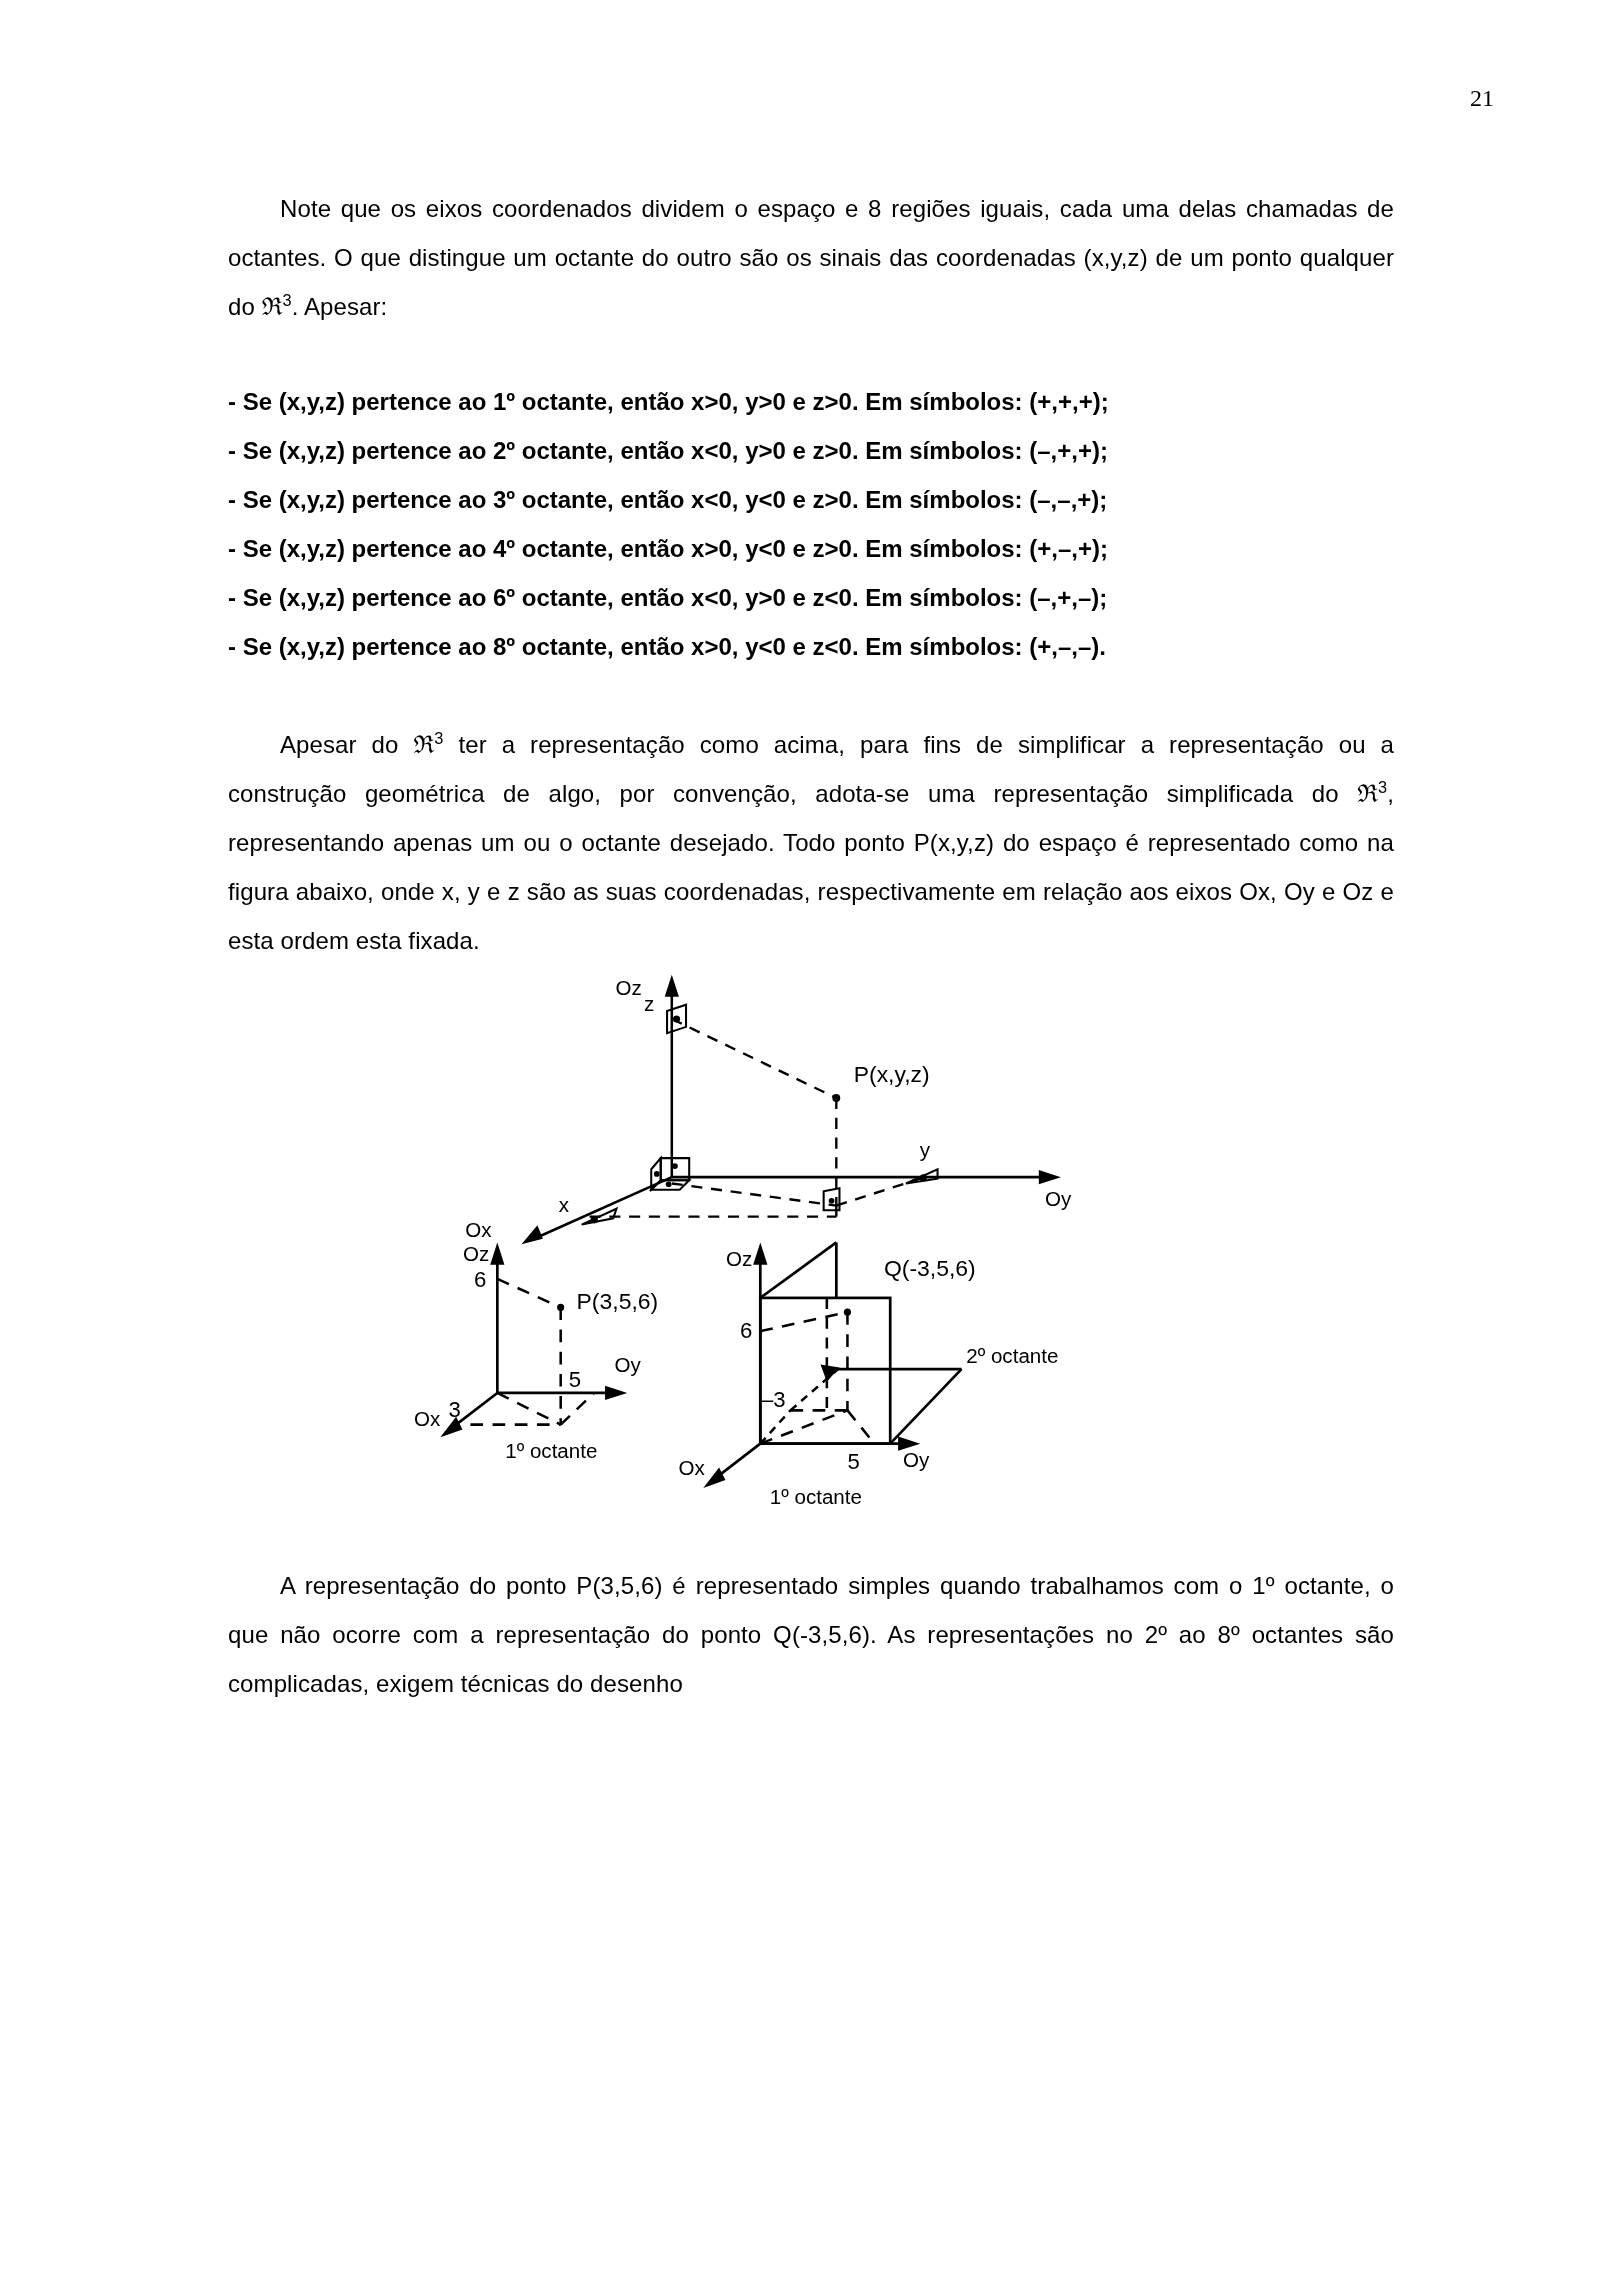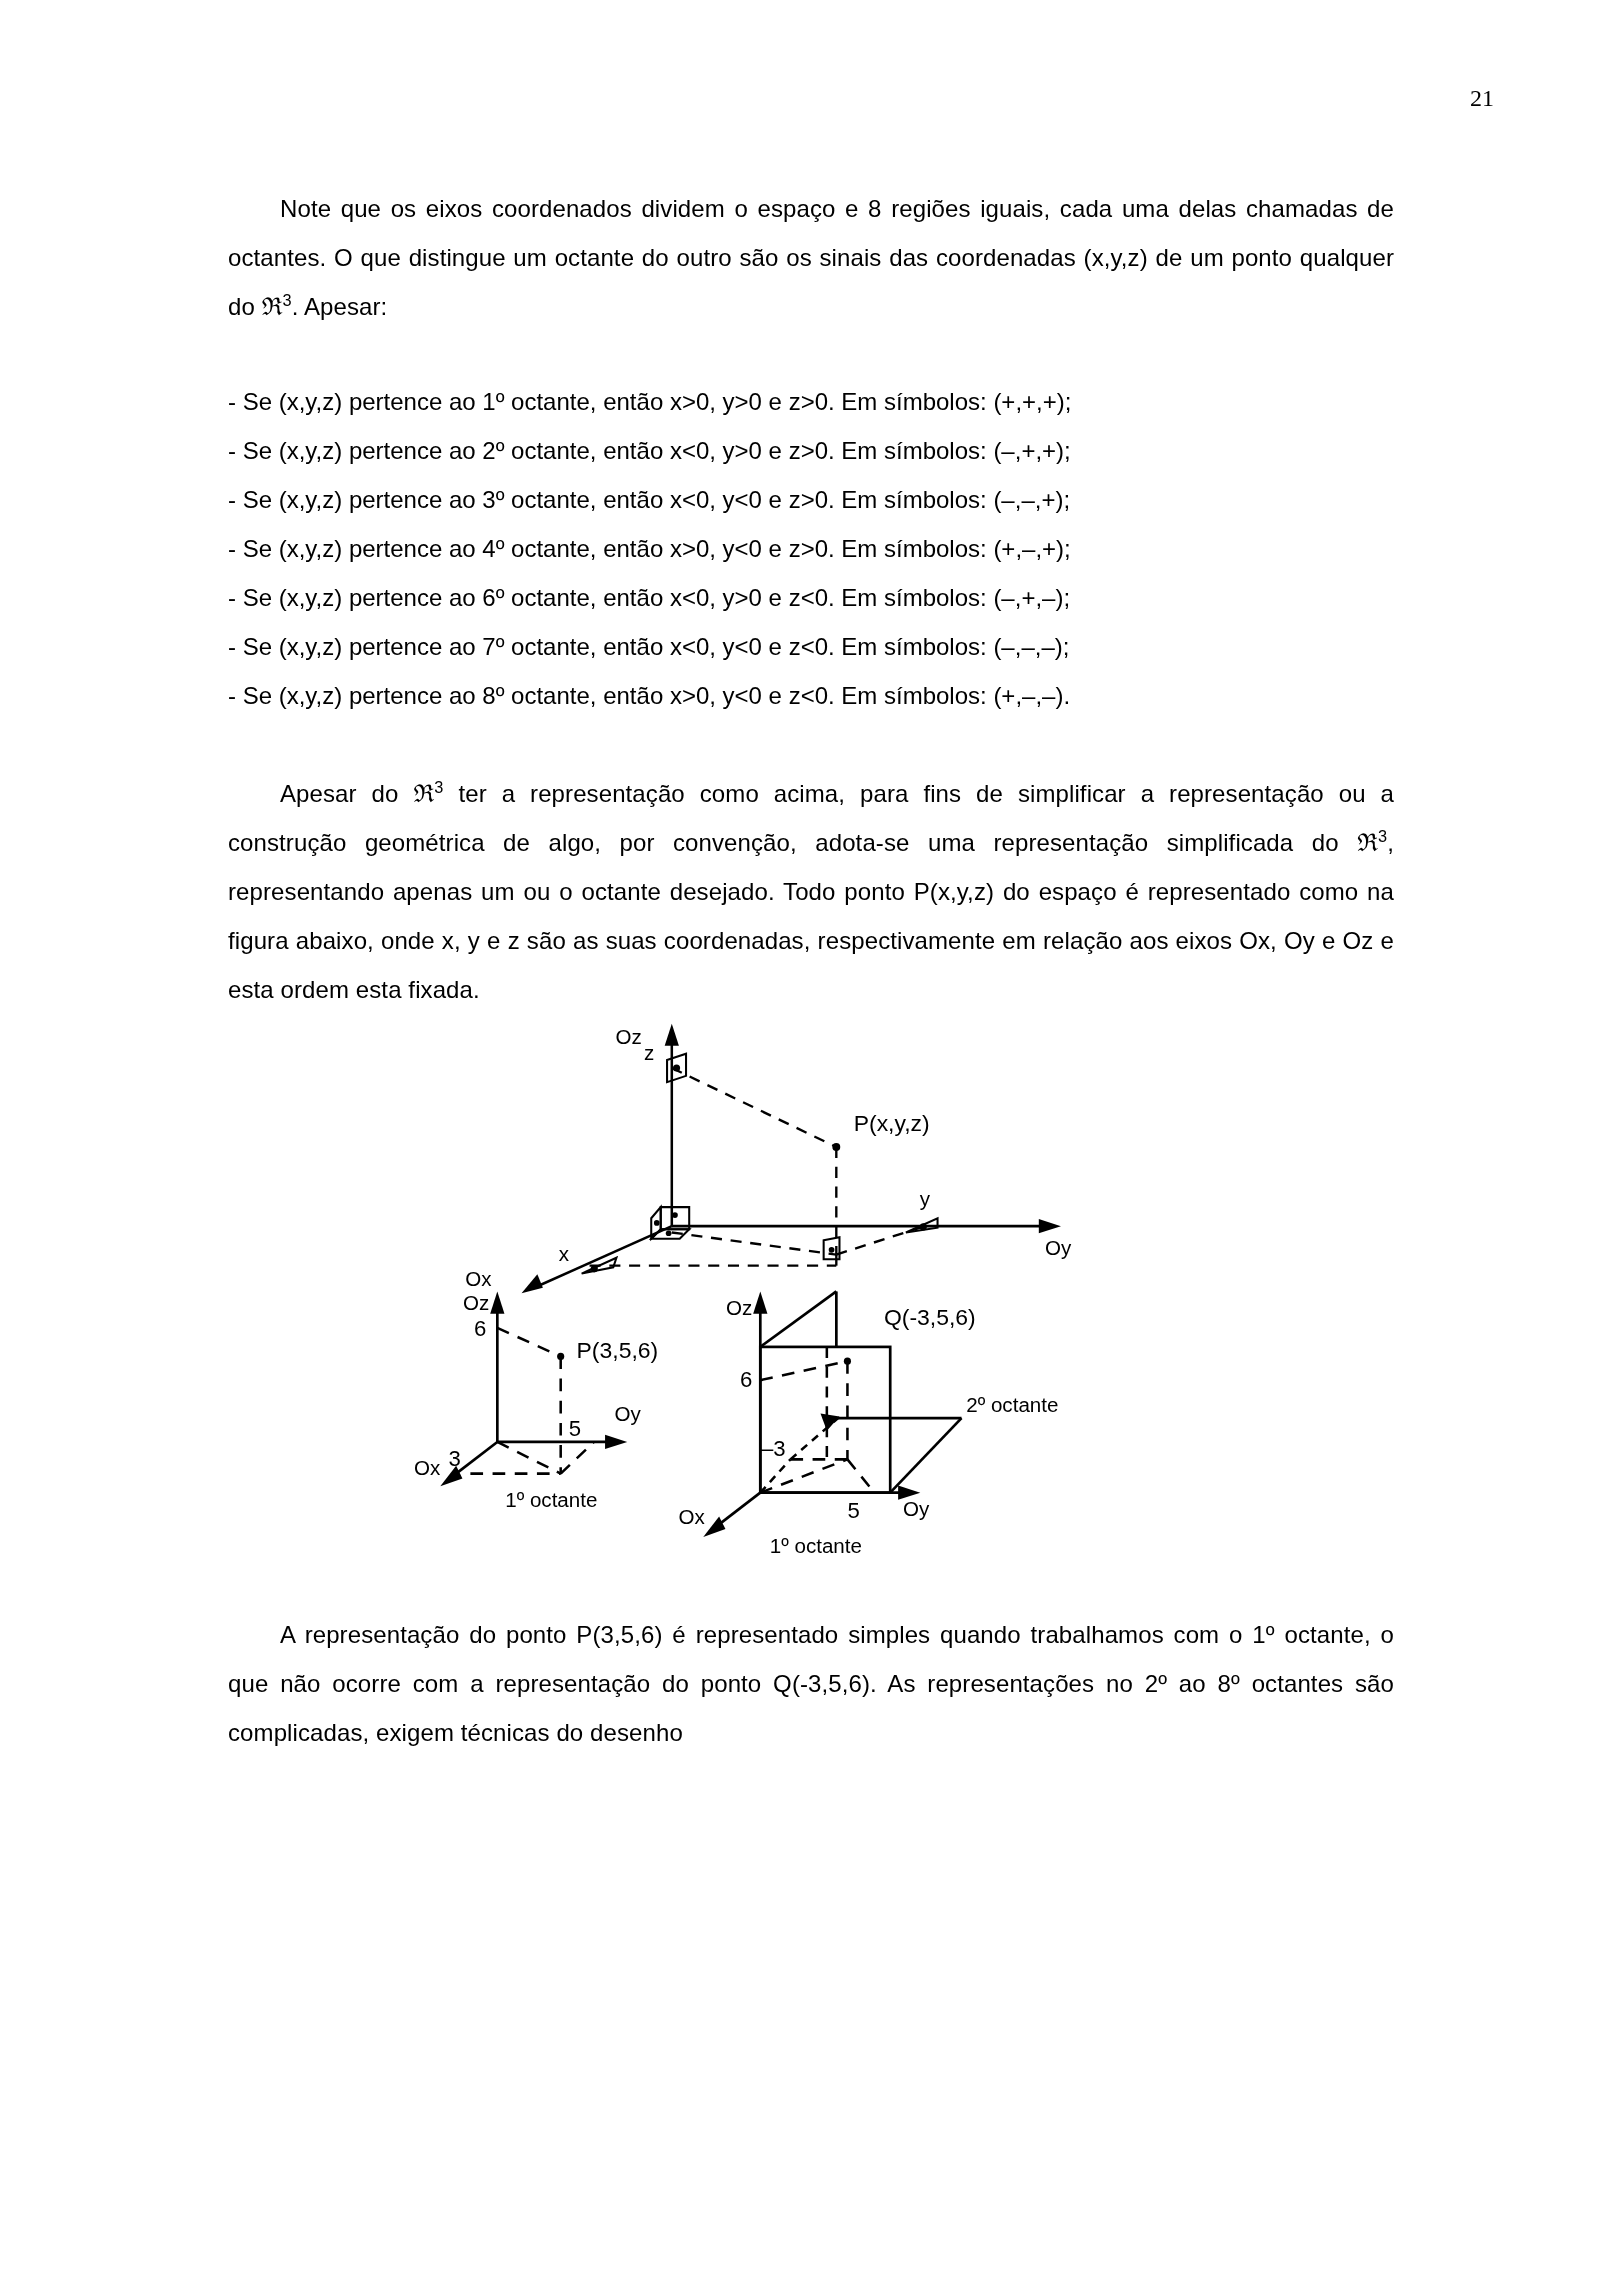--- a/index.html
+++ b/index.html
@@ -38,20 +38,21 @@
     font-size: 24px;
     line-height: 49px;
     text-align: justify;
     text-justify: inter-word;
     letter-spacing: 0.1px;
   }
   p.para.indent { text-indent: 52px; }
   .list {
     margin: 0;
     padding: 0;
+    font-weight: bold;
   }
   .list .li {
     font-size: 24px;
     line-height: 49px;
     white-space: nowrap;
   }
   .gap-md { height: 46px; }
   .gap-lg { height: 49px; }
   sup.pow {
     font-size: 0.68em;
@@ -86,21 +87,20 @@
     <p class="para indent"><span>Note que os eixos coordenados dividem o espaço e 8 regiões iguais, cada uma delas chamadas de octantes. O que distingue um octante do outro são os sinais das coordenadas (x,y,z) de um ponto qualquer do </span><span class="rset">ℜ</span><sup class="pow">3</sup><span>. Apesar:</span></p>
 
     <div class="gap-md"></div>
 
     <div class="list">
       <div class="li">- Se (x,y,z) pertence ao 1º octante, então x&gt;0, y&gt;0 e z&gt;0. Em símbolos: (+,+,+);</div>
       <div class="li">- Se (x,y,z) pertence ao 2º octante, então x&lt;0, y&gt;0 e z&gt;0. Em símbolos: (–,+,+);</div>
       <div class="li">- Se (x,y,z) pertence ao 3º octante, então x&lt;0, y&lt;0 e z&gt;0. Em símbolos: (–,–,+);</div>
       <div class="li">- Se (x,y,z) pertence ao 4º octante, então x&gt;0, y&lt;0 e z&gt;0. Em símbolos: (+,–,+);</div>
       <div class="li">- Se (x,y,z) pertence ao 6º octante, então x&lt;0, y&gt;0 e z&lt;0. Em símbolos: (–,+,–);</div>
-      <div class="li">- Se (x,y,z) pertence ao 7º octante, então x&lt;0, y&lt;0 e z&lt;0. Em símbolos: (–,–,–);</div>
       <div class="li">- Se (x,y,z) pertence ao 8º octante, então x&gt;0, y&lt;0 e z&lt;0. Em símbolos: (+,–,–).</div>
     </div>
 
     <div class="gap-lg"></div>
 
     <p class="para indent"><span>Apesar do </span><span class="rset">ℜ</span><sup class="pow">3</sup><span> ter a representação como acima, para fins de simplificar a representação ou a construção geométrica de algo, por convenção, adota-se uma representação simplificada do </span><span class="rset">ℜ</span><sup class="pow">3</sup><span>, representando apenas um ou o octante desejado. Todo ponto P(x,y,z) do espaço é representado como na figura abaixo, onde x, y e z são as suas coordenadas, respectivamente em relação aos eixos Ox, Oy e Oz e esta ordem esta fixada.</span></p>
 
     <div class="figure-wrap fig1">
       <svg width="1166" height="261" viewBox="0 0 1472 330">
 

